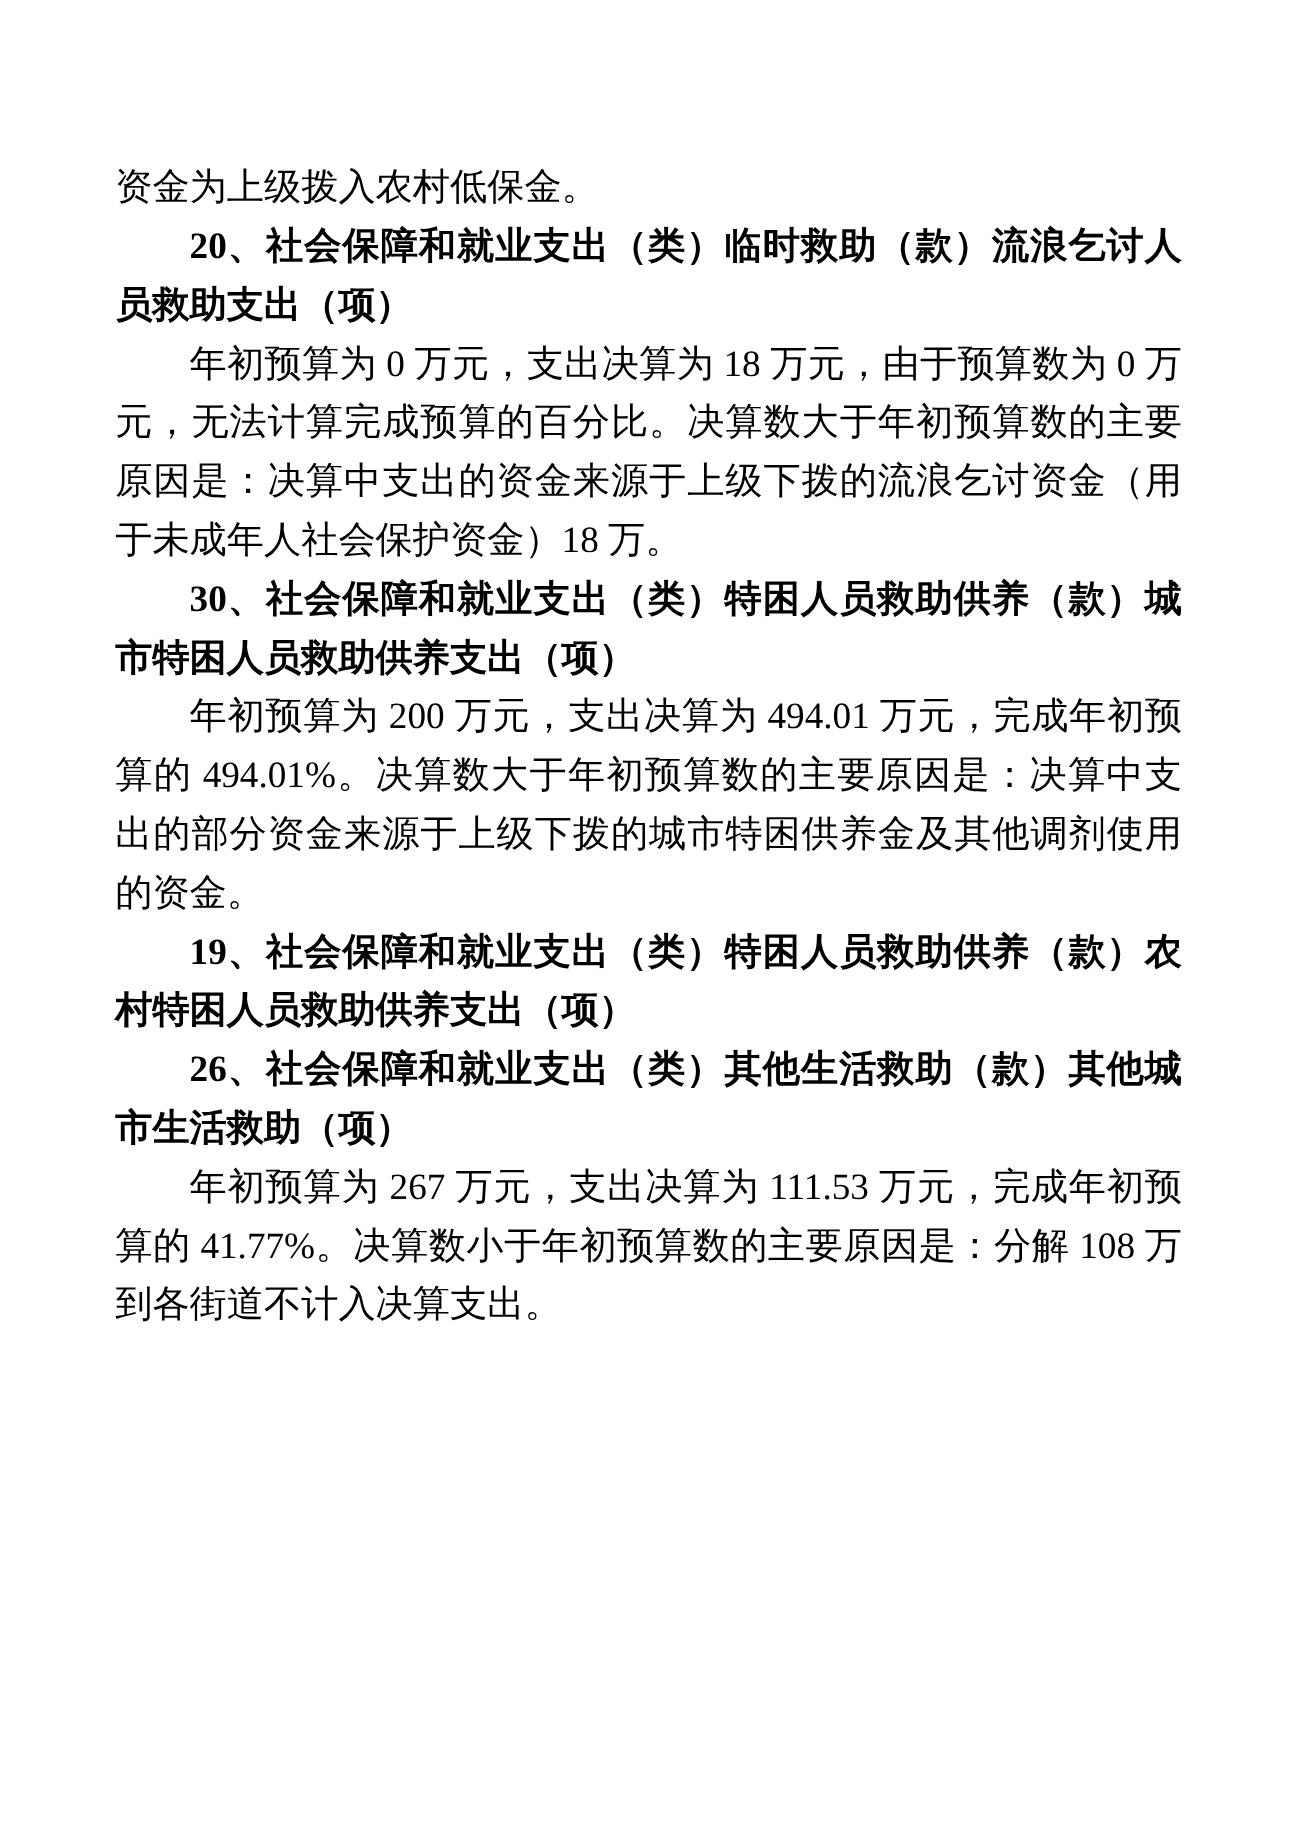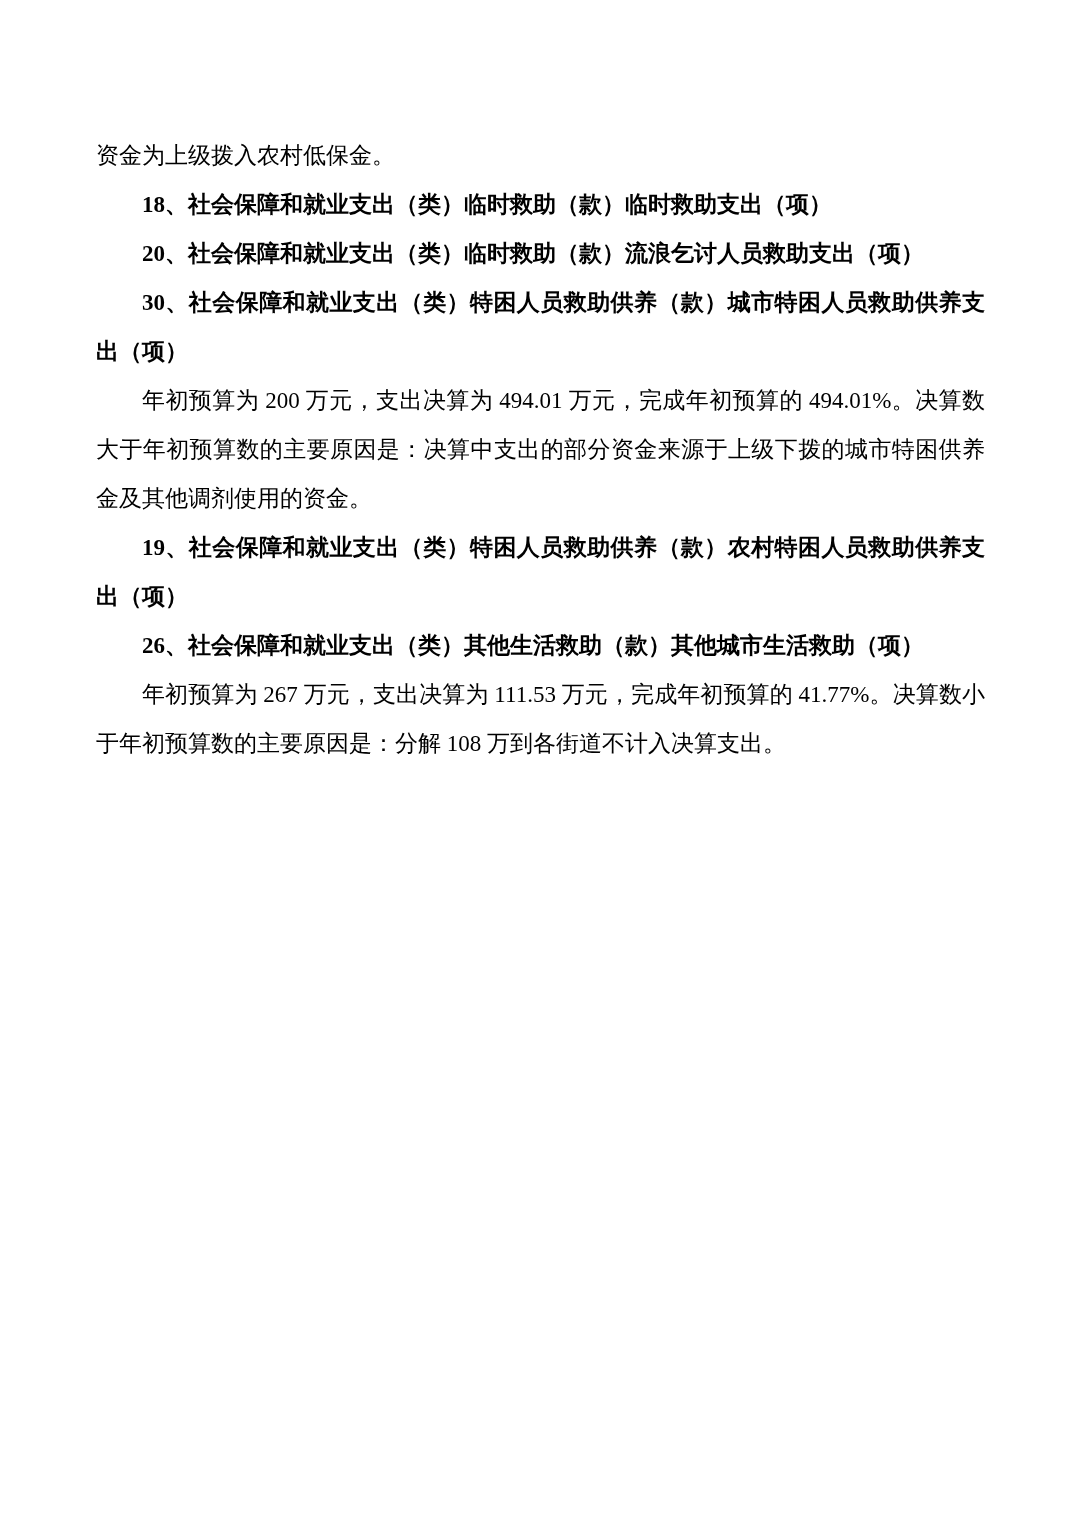--- a/index.html
+++ b/index.html
@@ -13,21 +13,21 @@
     overflow: hidden;
   }
   .page {
     box-sizing: border-box;
     width: 1074px;
     height: 1520px;
     background: #ffffff;
     padding: 131px 89px 40px 96px;
     color: #000000;
     font-family: "Liberation Serif", "DejaVu Serif", serif;
-    font-size: 23px;
+    font-size: 31px;
     line-height: 49px;
   }
   .doc-body p {
     margin: 0;
     padding: 0;
     text-indent: 2em;
     text-align: justify;
     text-justify: inter-character;
     word-break: break-all;
     overflow-wrap: anywhere;
@@ -38,21 +38,21 @@
   .doc-body p.paragraph-continuation {
     text-indent: 0;
   }
 </style>
 </head>
 <body>
 
 <div class="page">
   <div class="doc-body" id="doc-body">
       <p class="paragraph-continuation">资金为上级拨入农村低保金。</p>
-      <p class="heading">18、社会保障和就业支出（类）临时救助（款）临时救助支出（项）</p>
       <p class="heading">20、社会保障和就业支出（类）临时救助（款）流浪乞讨人员救助支出（项）</p>
+      <p class="paragraph">年初预算为 0 万元，支出决算为 18 万元，由于预算数为 0 万元，无法计算完成预算的百分比。决算数大于年初预算数的主要原因是：决算中支出的资金来源于上级下拨的流浪乞讨资金（用于未成年人社会保护资金）18 万。</p>
       <p class="heading">30、社会保障和就业支出（类）特困人员救助供养（款）城市特困人员救助供养支出（项）</p>
       <p class="paragraph">年初预算为 200 万元，支出决算为 494.01 万元，完成年初预算的 494.01%。决算数大于年初预算数的主要原因是：决算中支出的部分资金来源于上级下拨的城市特困供养金及其他调剂使用的资金。</p>
       <p class="heading">19、社会保障和就业支出（类）特困人员救助供养（款）农村特困人员救助供养支出（项）</p>
       <p class="heading">26、社会保障和就业支出（类）其他生活救助（款）其他城市生活救助（项）</p>
       <p class="paragraph">年初预算为 267 万元，支出决算为 111.53 万元，完成年初预算的 41.77%。决算数小于年初预算数的主要原因是：分解 108 万到各街道不计入决算支出。</p>
     </div>
 </div>
 
 </body></html>

